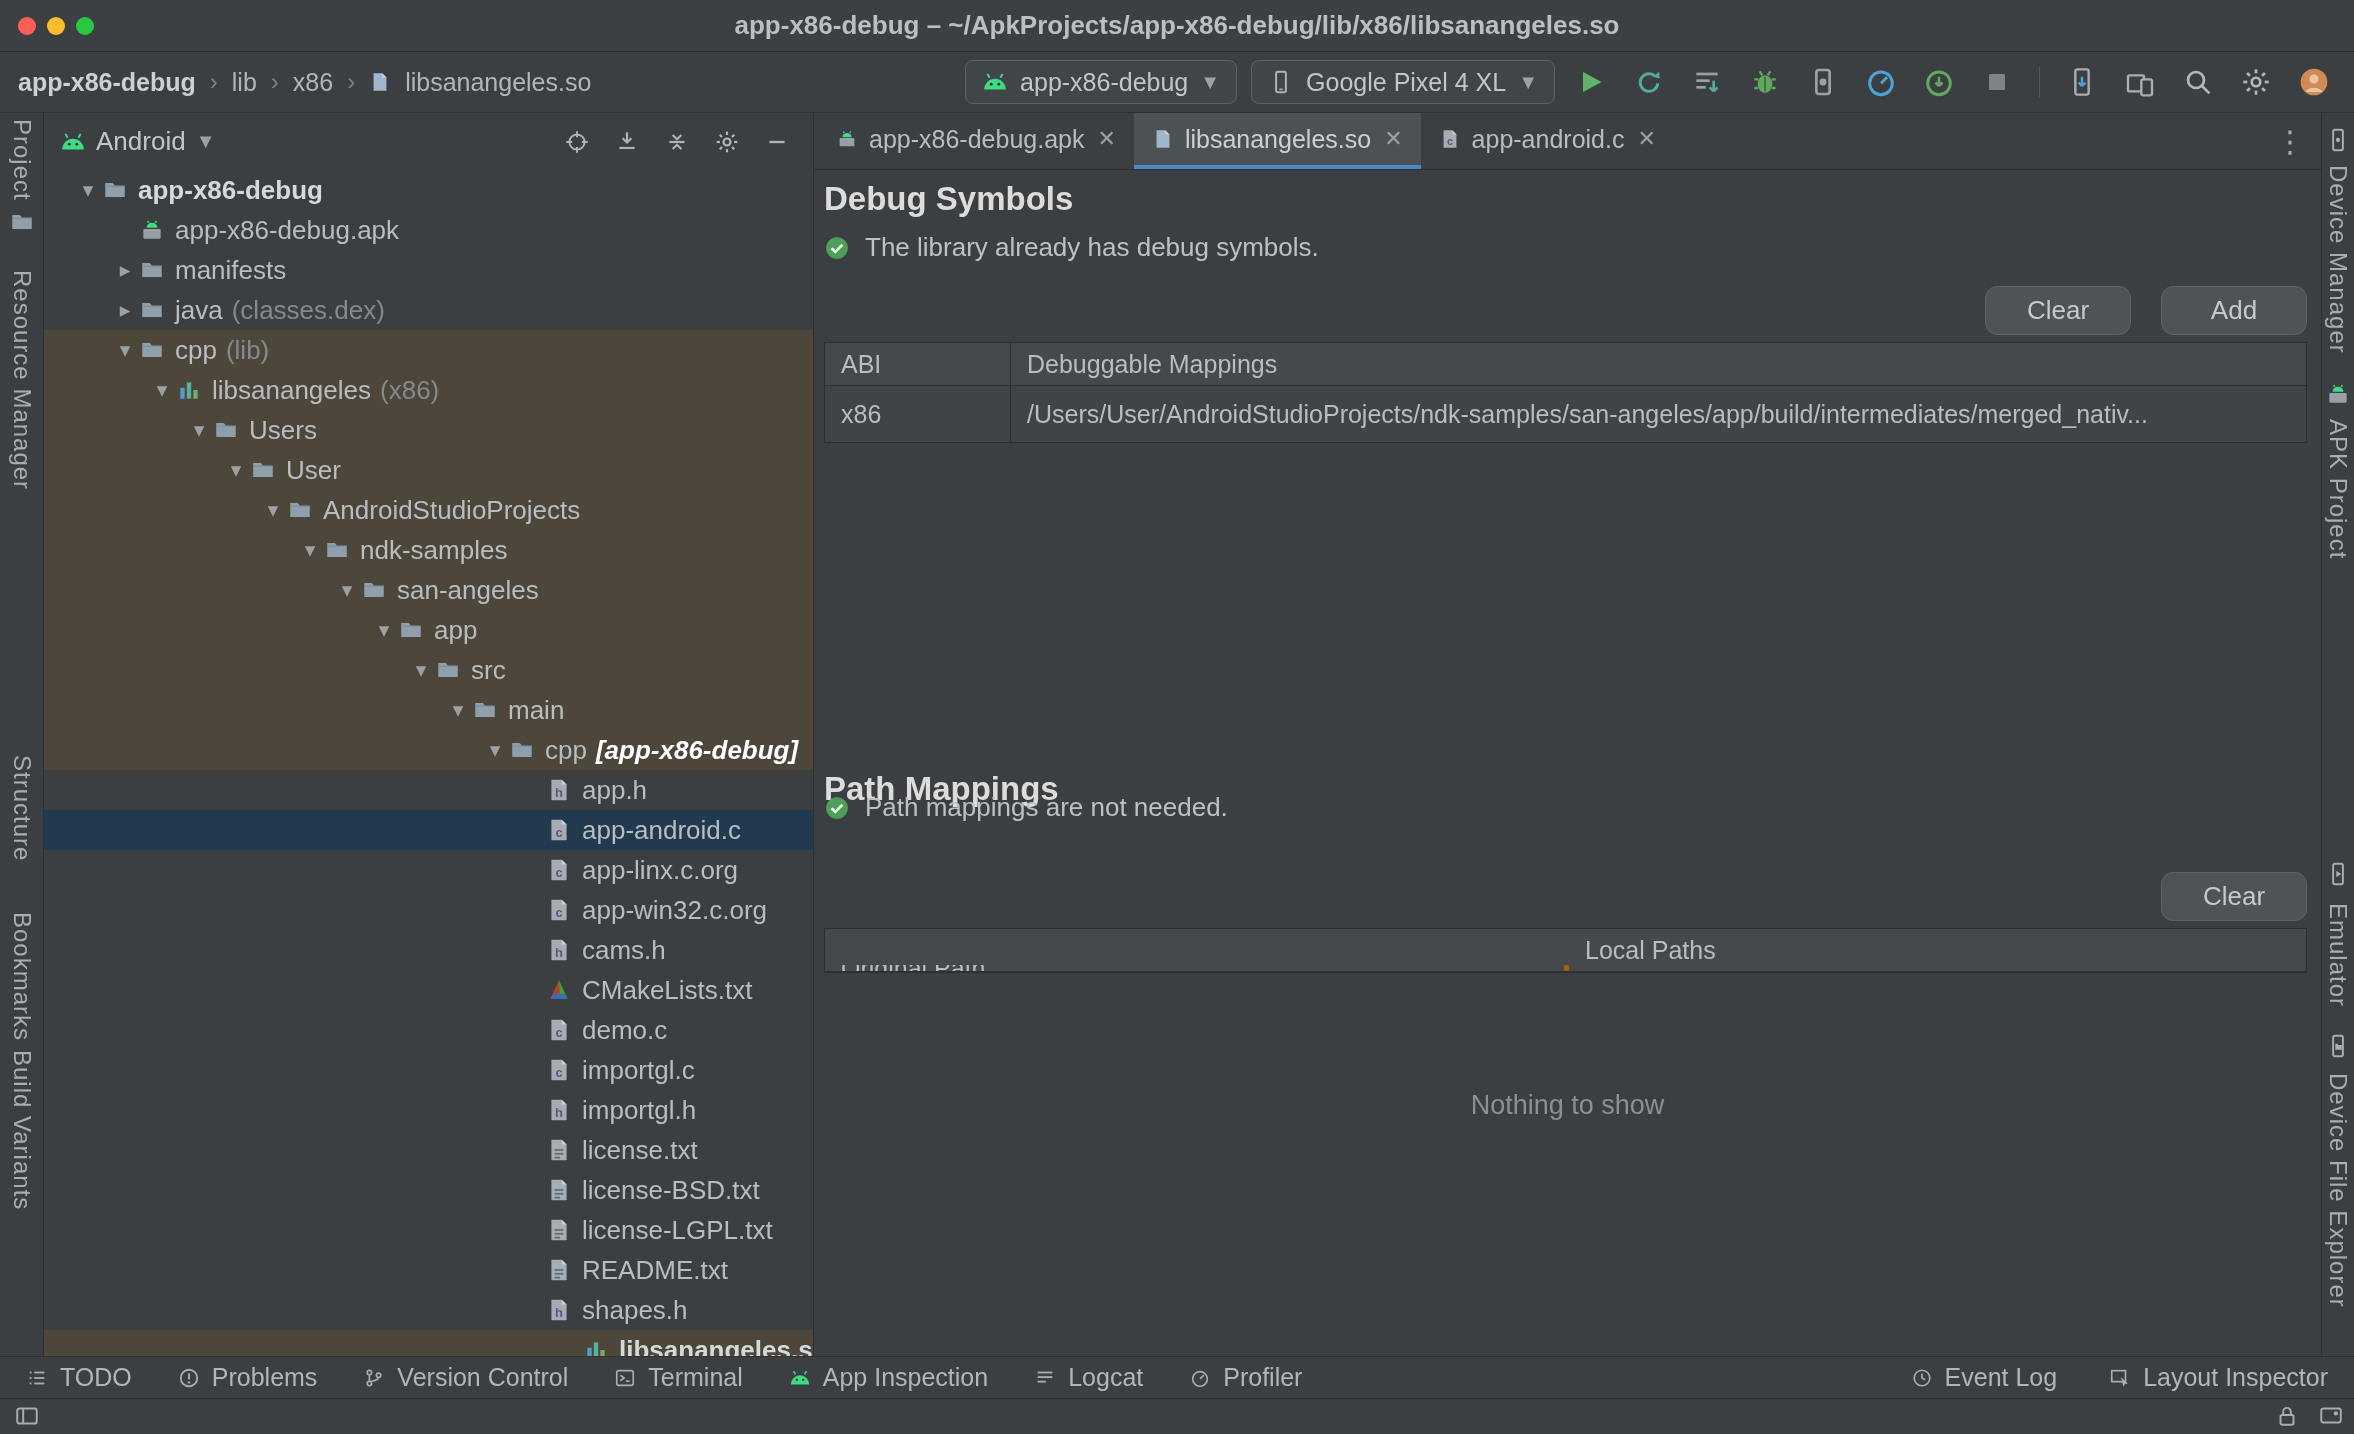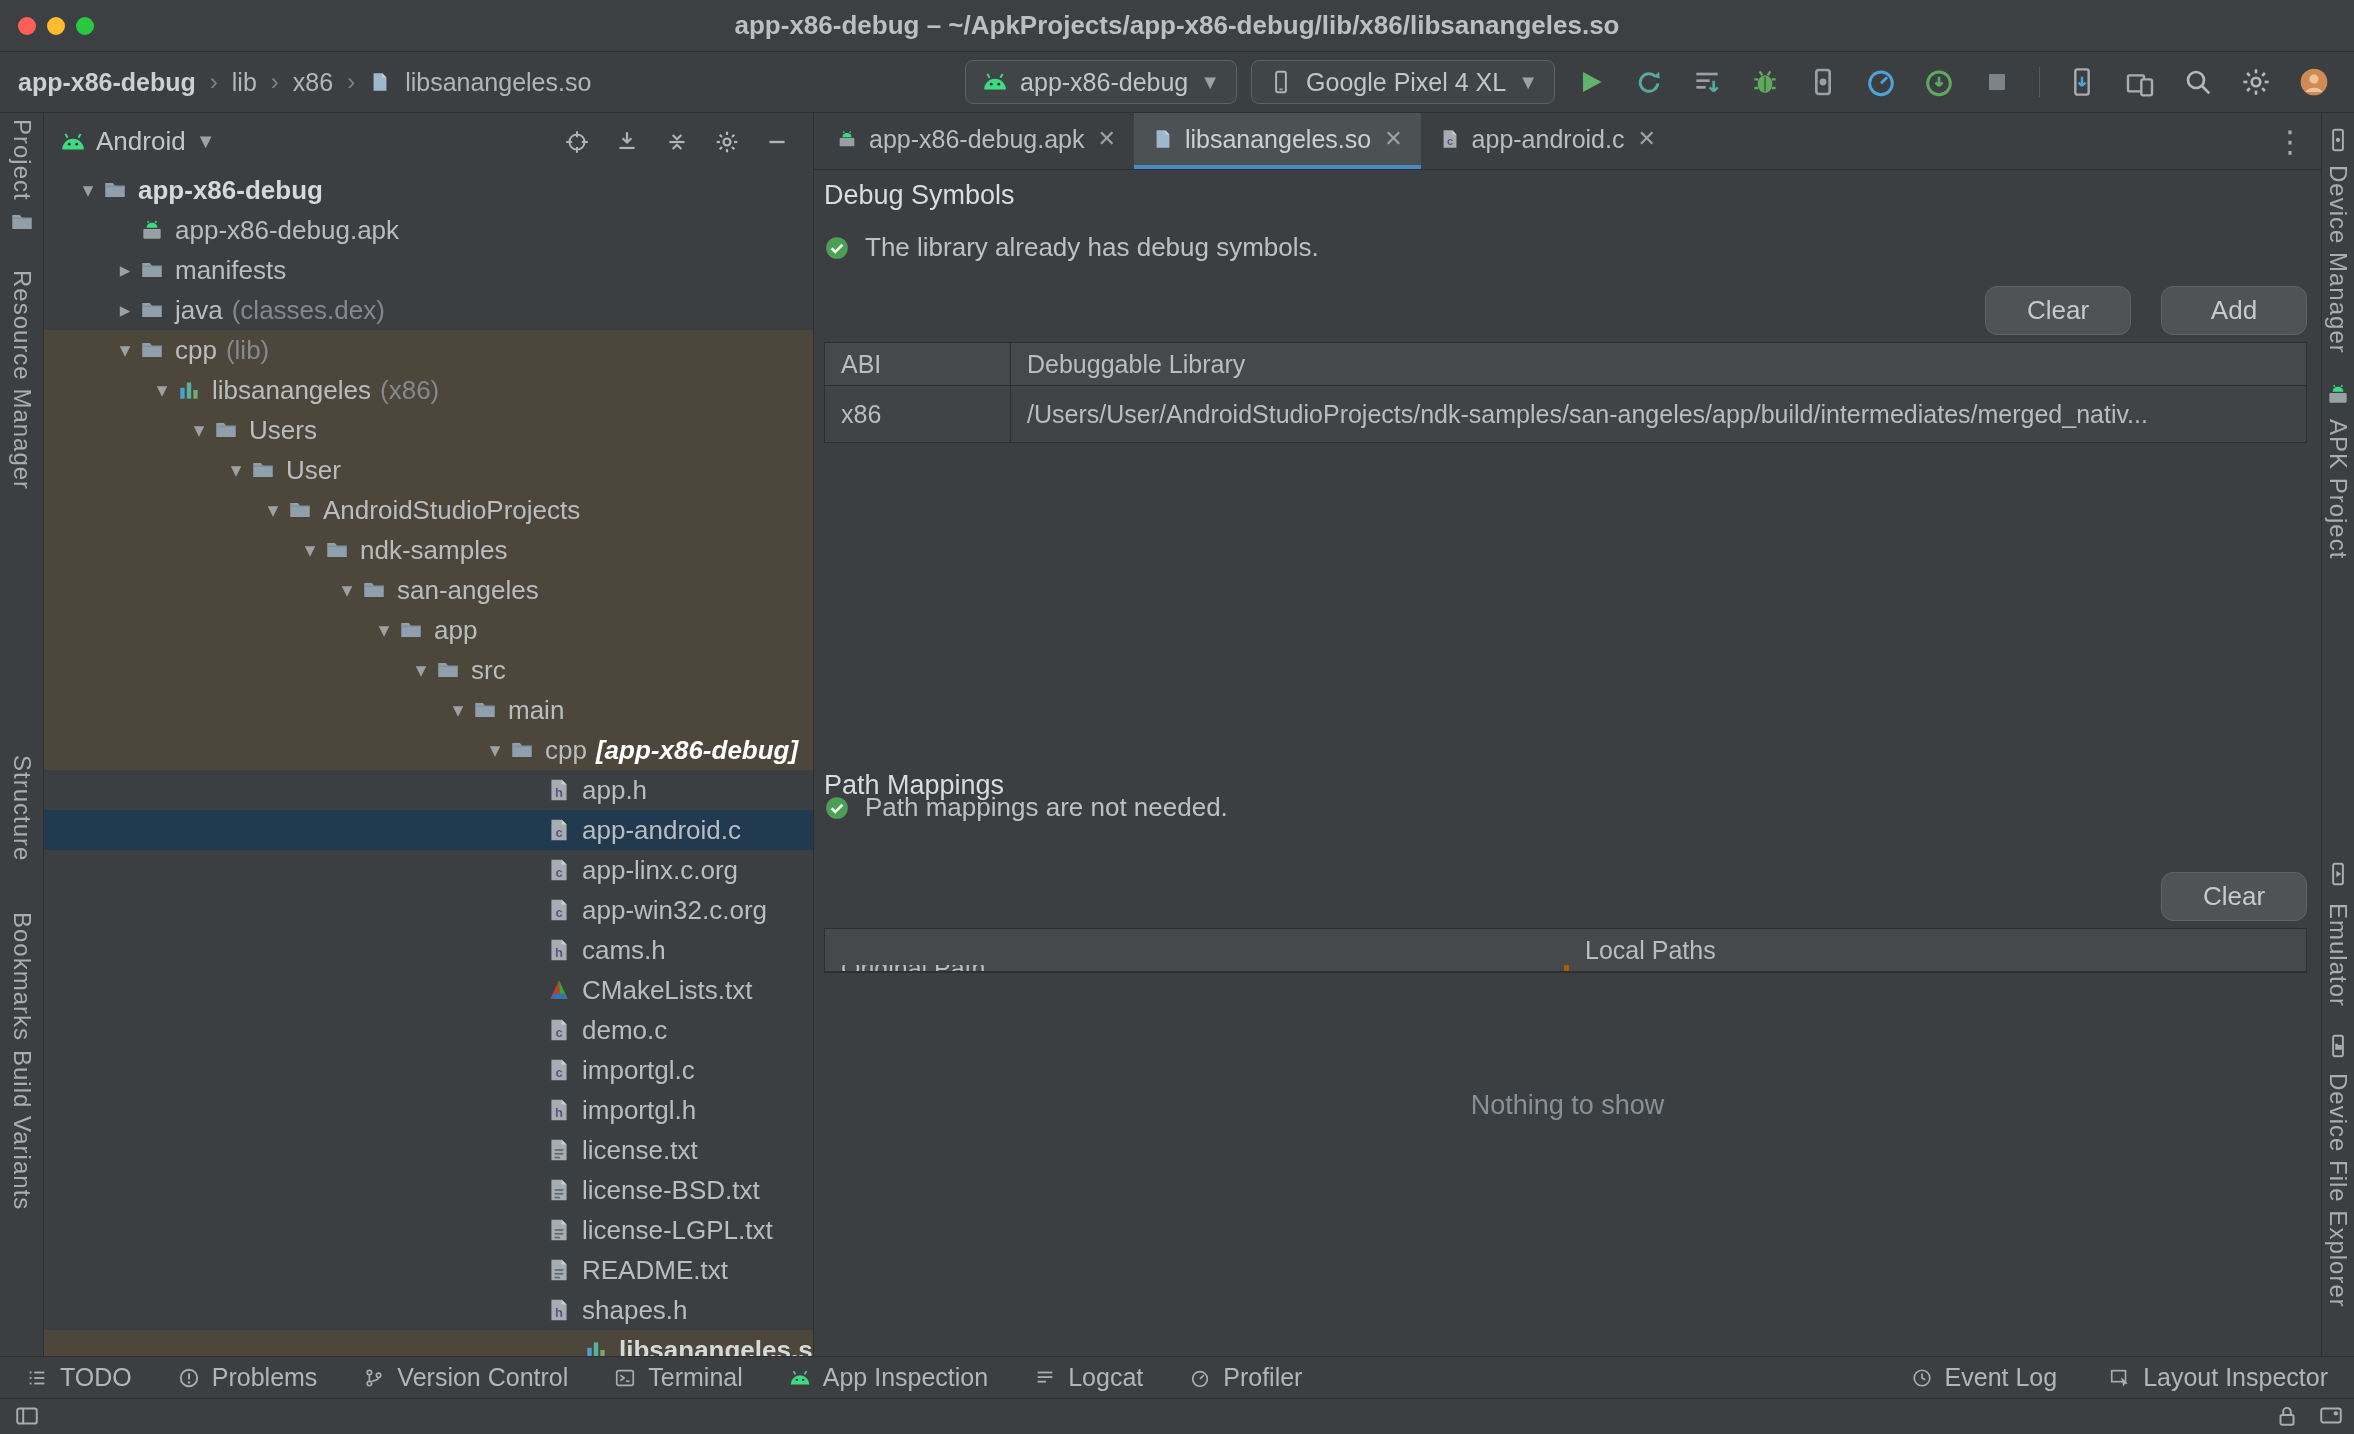--- a/index.html
+++ b/index.html
@@ -61,21 +61,21 @@
   
   #editor { flex:1; min-width:0; display:flex; flex-direction:column; }
   #tabs { height:57px; display:flex; align-items:stretch; border-bottom:1px solid #2e2f30; padding-left:4px; }
   .tab { display:flex; align-items:center; gap:11px; padding:0 18px; font-size:25px; color:#b9bdc0;
     border-bottom:4px solid transparent; }
   .tab.active { background:#4c5153; border-bottom-color:#4a88c7; color:#ccd0d3; }
   .tab .close { color:#9da1a4; font-size:22px; margin-left:2px; }
   #tab-overflow { margin-left:auto; display:flex; align-items:center; padding:0 16px; color:#a7abae; font-size:30px; }
 
   #editor-body { flex:1; position:relative; background:#3c3f41; }
-  .section-title { position:absolute; left:10px; font-weight:400; font-size:27px; color:#dadcde; }
+  .section-title { position:absolute; left:10px; font-weight:700; font-size:33px; color:#dadcde; }
   .status-line { position:absolute; left:10px; display:flex; align-items:center; gap:15px; font-size:26px; color:#bdc1c4; }
   .btn-row { position:absolute; right:14px; display:flex; gap:30px; }
   .btn { min-width:146px; height:49px; padding:0 40px; display:flex; align-items:center; justify-content:center;
     background:#4f5355; border:1px solid #5e6366; border-radius:12px; font-size:26px; color:#c7cacd; }
   .dstable { position:absolute; left:10px; right:14px; border:1px solid #2d2f30; }
   .thead { display:flex; height:43px; background:#46494b; border-bottom:1px solid #2d2f30; align-items:center; font-size:25px; color:#b9bdc0; }
   .trow { display:flex; height:56px; background:#404446; align-items:center; font-size:25px; color:#b9bdc0; }
   .cell { padding:0 16px; overflow:hidden; white-space:nowrap; text-overflow:ellipsis; }
   .c1a { width:186px; flex:none; border-right:1px solid #2d2f30; align-self:stretch; display:flex; align-items:center; }
   .c1b { width:744px; flex:none; border-right:5px solid #a16207; align-self:stretch; display:flex; align-items:center;margin-top:36px; }
@@ -743,21 +743,21 @@
           </span>
         <span>The library already has debug symbols.</span>
       </div>
       <div class="btn-row" style="top:116px">
         <div class="btn">Clear</div>
         <div class="btn">Add</div>
       </div>
       <div class="dstable" style="top:172px">
         <div class="thead">
           <div class="cell c1a">ABI</div>
-          <div class="cell cfill">Debuggable Library</div>
+          <div class="cell cfill">Debuggable Mappings</div>
         </div>
         <div class="trow">
           <div class="cell c1a">x86</div>
           <div class="cell cfill">/Users/User/AndroidStudioProjects/ndk-samples/san-angeles/app/build/intermediates/merged_nativ...</div>
         </div>
       </div>
 
       <div class="section-title" style="top:600px">Path Mappings</div>
       <div class="status-line" style="top:622px">
         <span class="icon">

